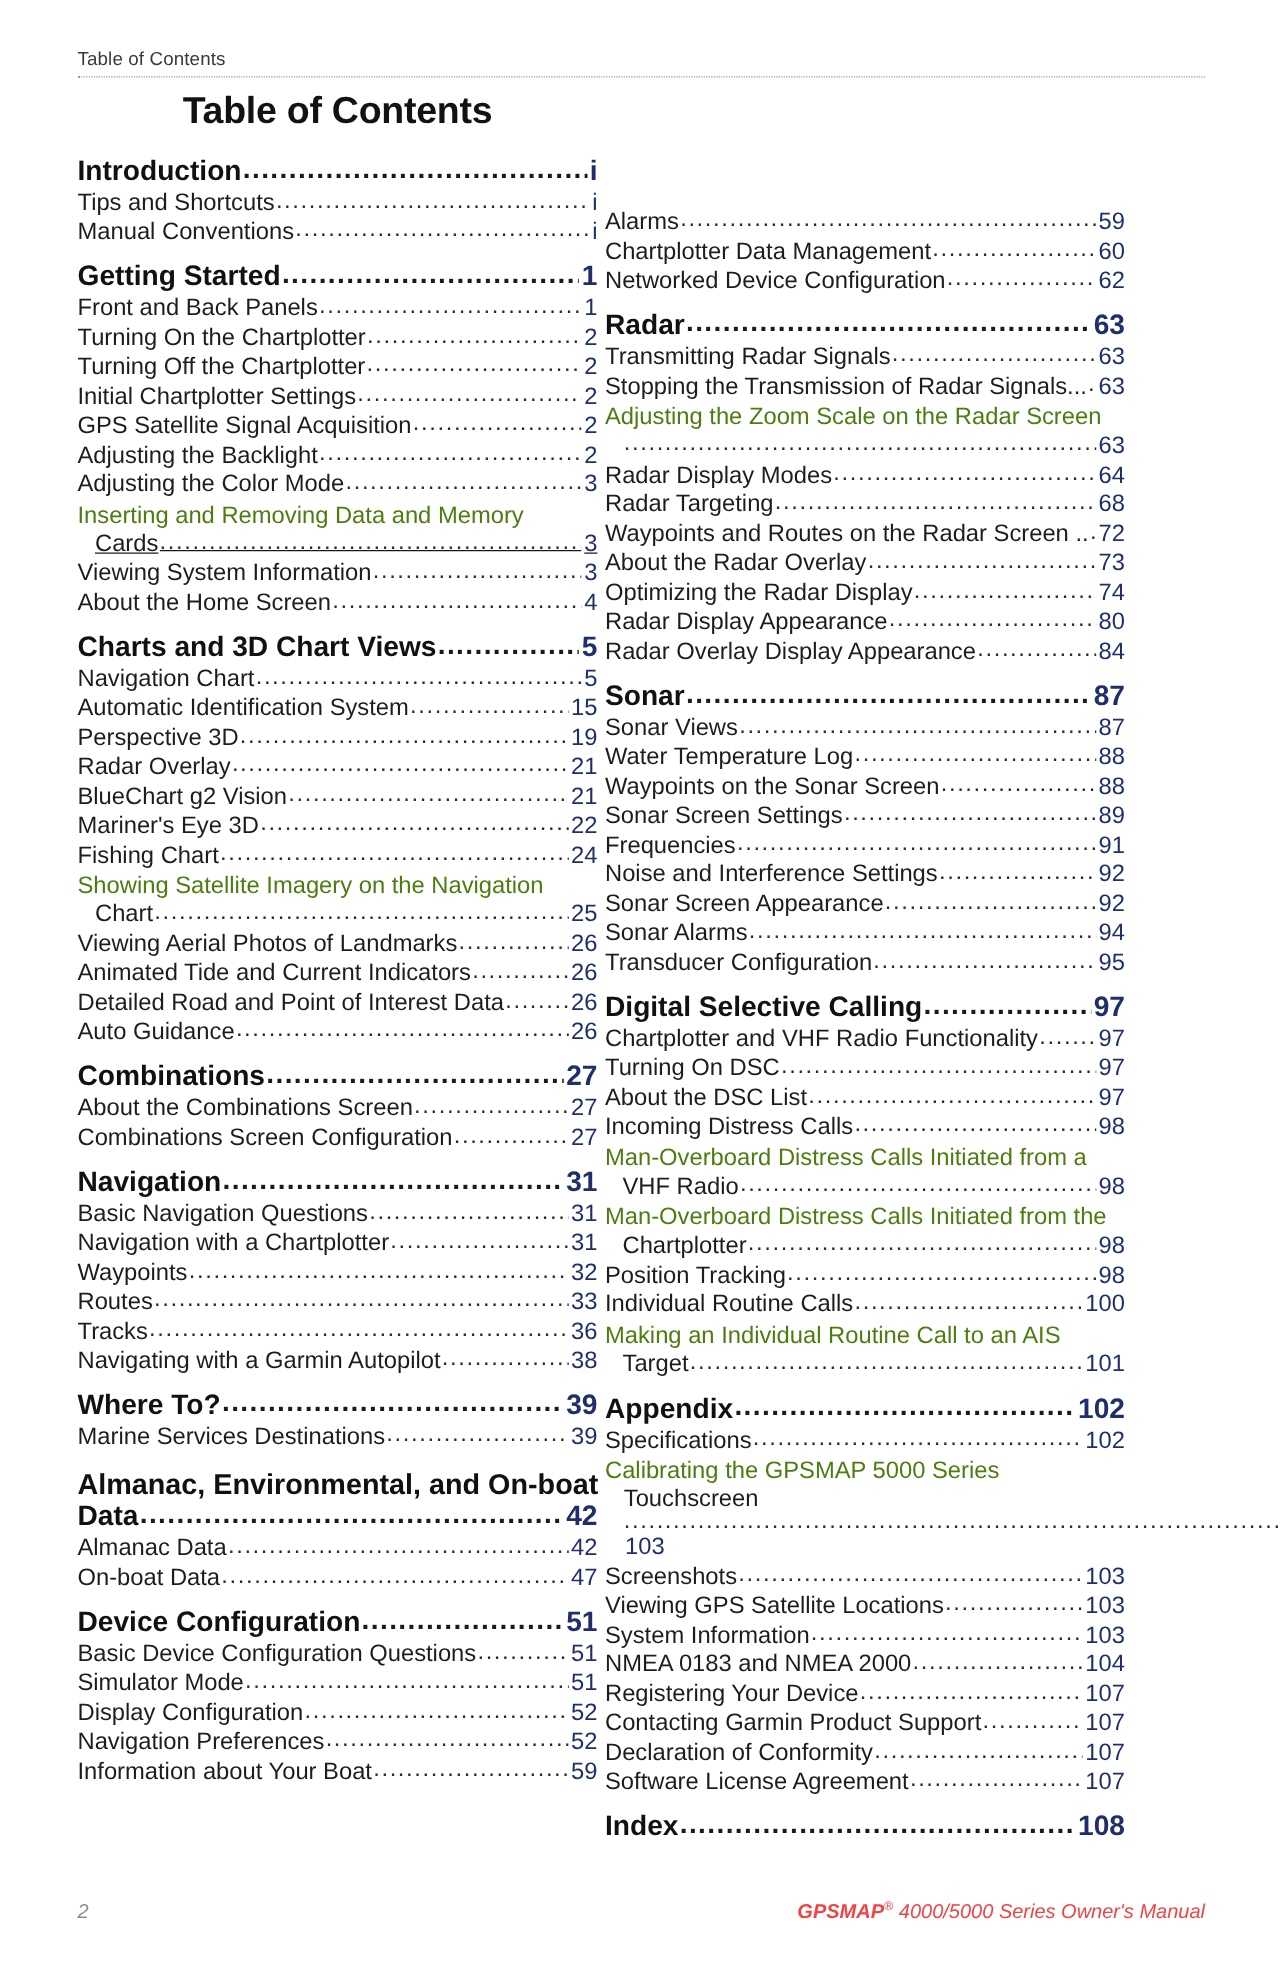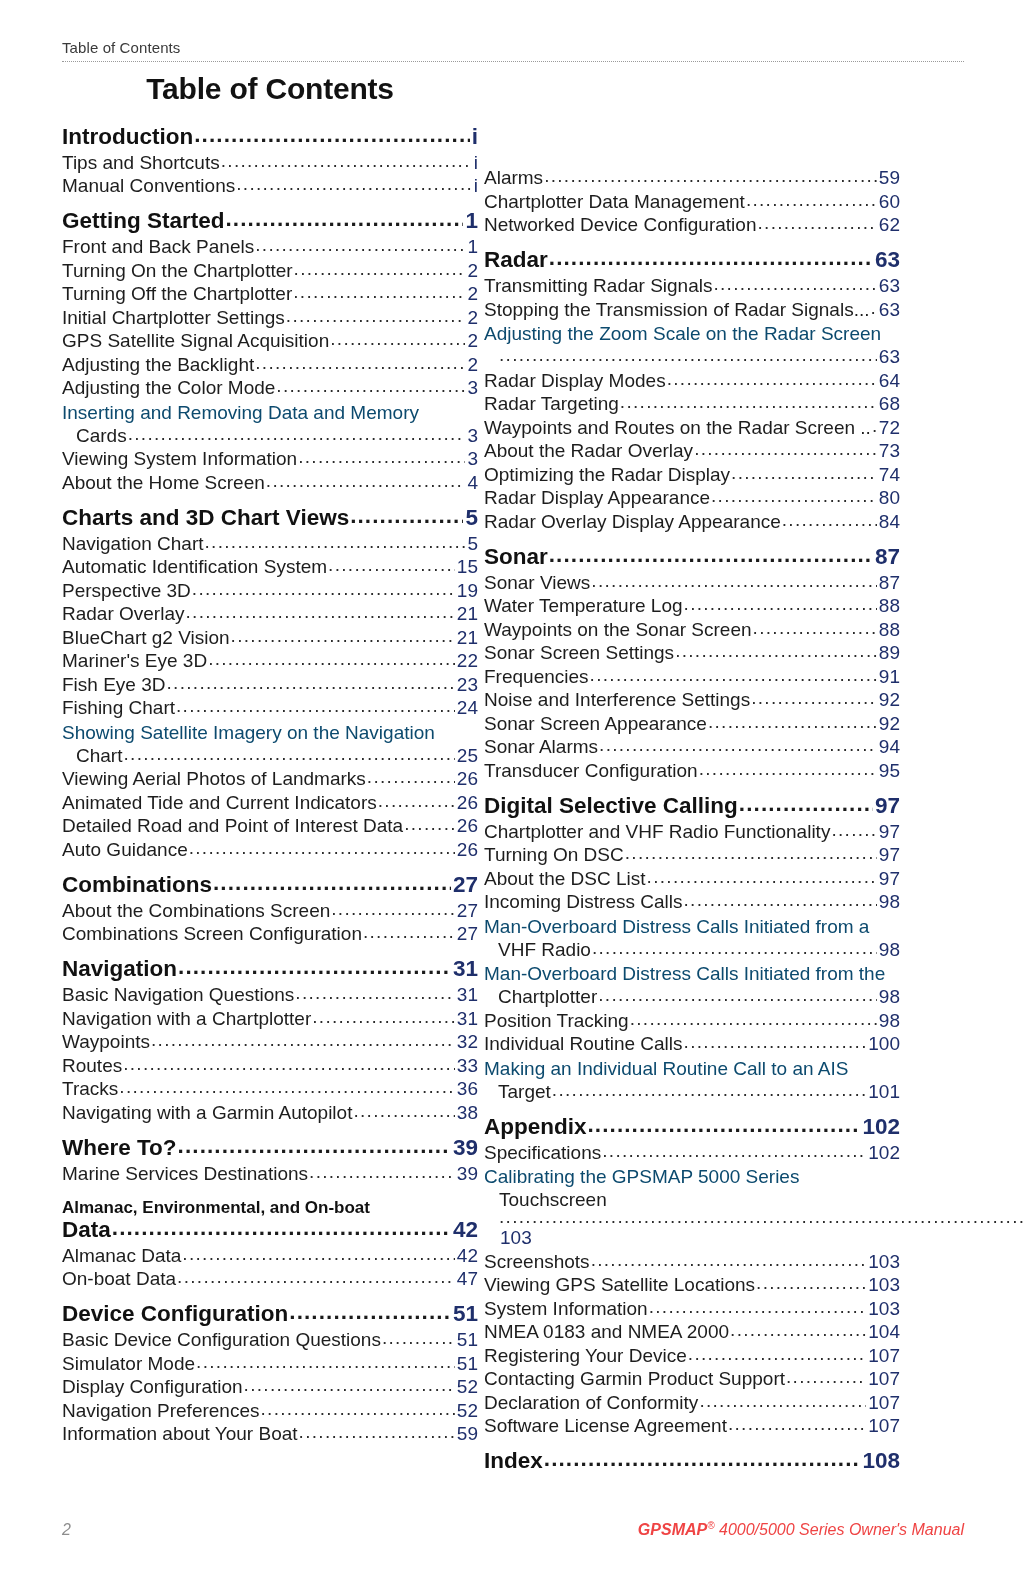--- a/index.html
+++ b/index.html
@@ -117,24 +117,24 @@
     margin-top: 4.5px;
     color: #1d1d1d;
   }
   .lvl2 .pg { color: #1f2f6b; }
 
   
   .wrapline {
     font-size: 19px;
     margin-top: 4.5px;
     white-space: pre;
-    color: #0c4a6e;
+    color: #4d7c0f;
   }
   .wrapline.h1 {
-    font-size: 17px;
+    font-size: 23px;
     font-weight: bold;
     margin-top: 15px;
     margin-bottom: 1px;
     color: #111111;
   }
   
   .cont { padding-left: 14px; box-sizing: border-box; }
   .cont.h1 { padding-left: 0; }
 
   
@@ -230,21 +230,21 @@
           <span class="label">Adjusting the Backlight</span>
           <span class="leader"></span>
           <span class="pg">2</span>
         </div>
         <div class="entry lvl2">
           <span class="label">Adjusting the Color Mode</span>
           <span class="leader"></span>
           <span class="pg">3</span>
         </div>
         <div class="wrapline">Inserting and Removing Data and Memory</div>
-        <div class="entry lvl2 cont" style="margin-top: 2px;">
+        <div class="entry lvl2 cont" style="margin-top: 2px; text-decoration: underline;">
           <span class="label">Cards</span>
           <span class="leader"></span>
           <span class="pg">3</span>
         </div>
         <div class="entry lvl2">
           <span class="label">Viewing System Information</span>
           <span class="leader"></span>
           <span class="pg">3</span>
         </div>
         <div class="entry lvl2">
@@ -279,25 +279,20 @@
         </div>
         <div class="entry lvl2">
           <span class="label">BlueChart g2 Vision</span>
           <span class="leader"></span>
           <span class="pg">21</span>
         </div>
         <div class="entry lvl2">
           <span class="label">Mariner's Eye 3D</span>
           <span class="leader"></span>
           <span class="pg">22</span>
-        </div>
-        <div class="entry lvl2">
-          <span class="label">Fish Eye 3D</span>
-          <span class="leader"></span>
-          <span class="pg">23</span>
         </div>
         <div class="entry lvl2">
           <span class="label">Fishing Chart</span>
           <span class="leader"></span>
           <span class="pg">24</span>
         </div>
         <div class="wrapline">Showing Satellite Imagery on the Navigation</div>
         <div class="entry lvl2 cont" style="margin-top: 2px;">
           <span class="label">Chart</span>
           <span class="leader"></span>

